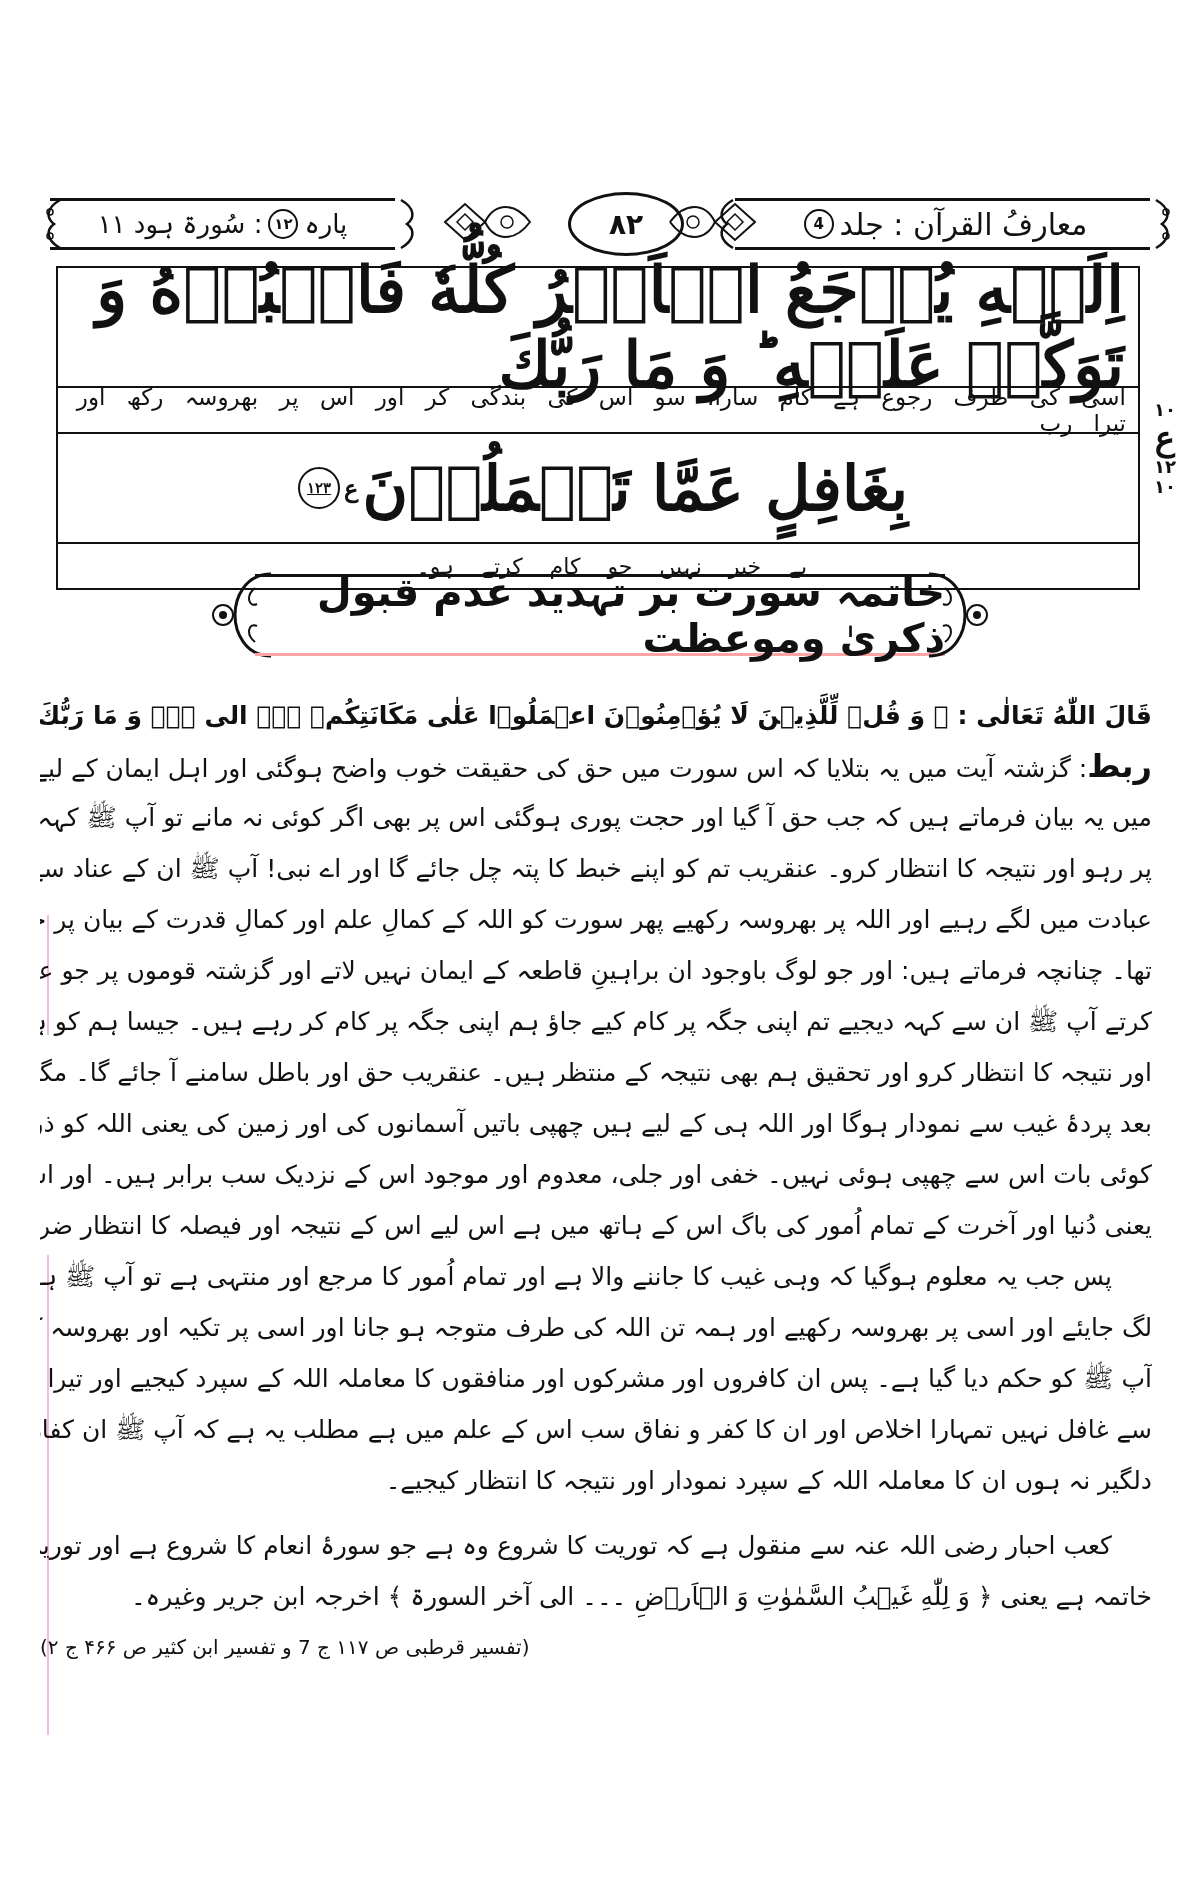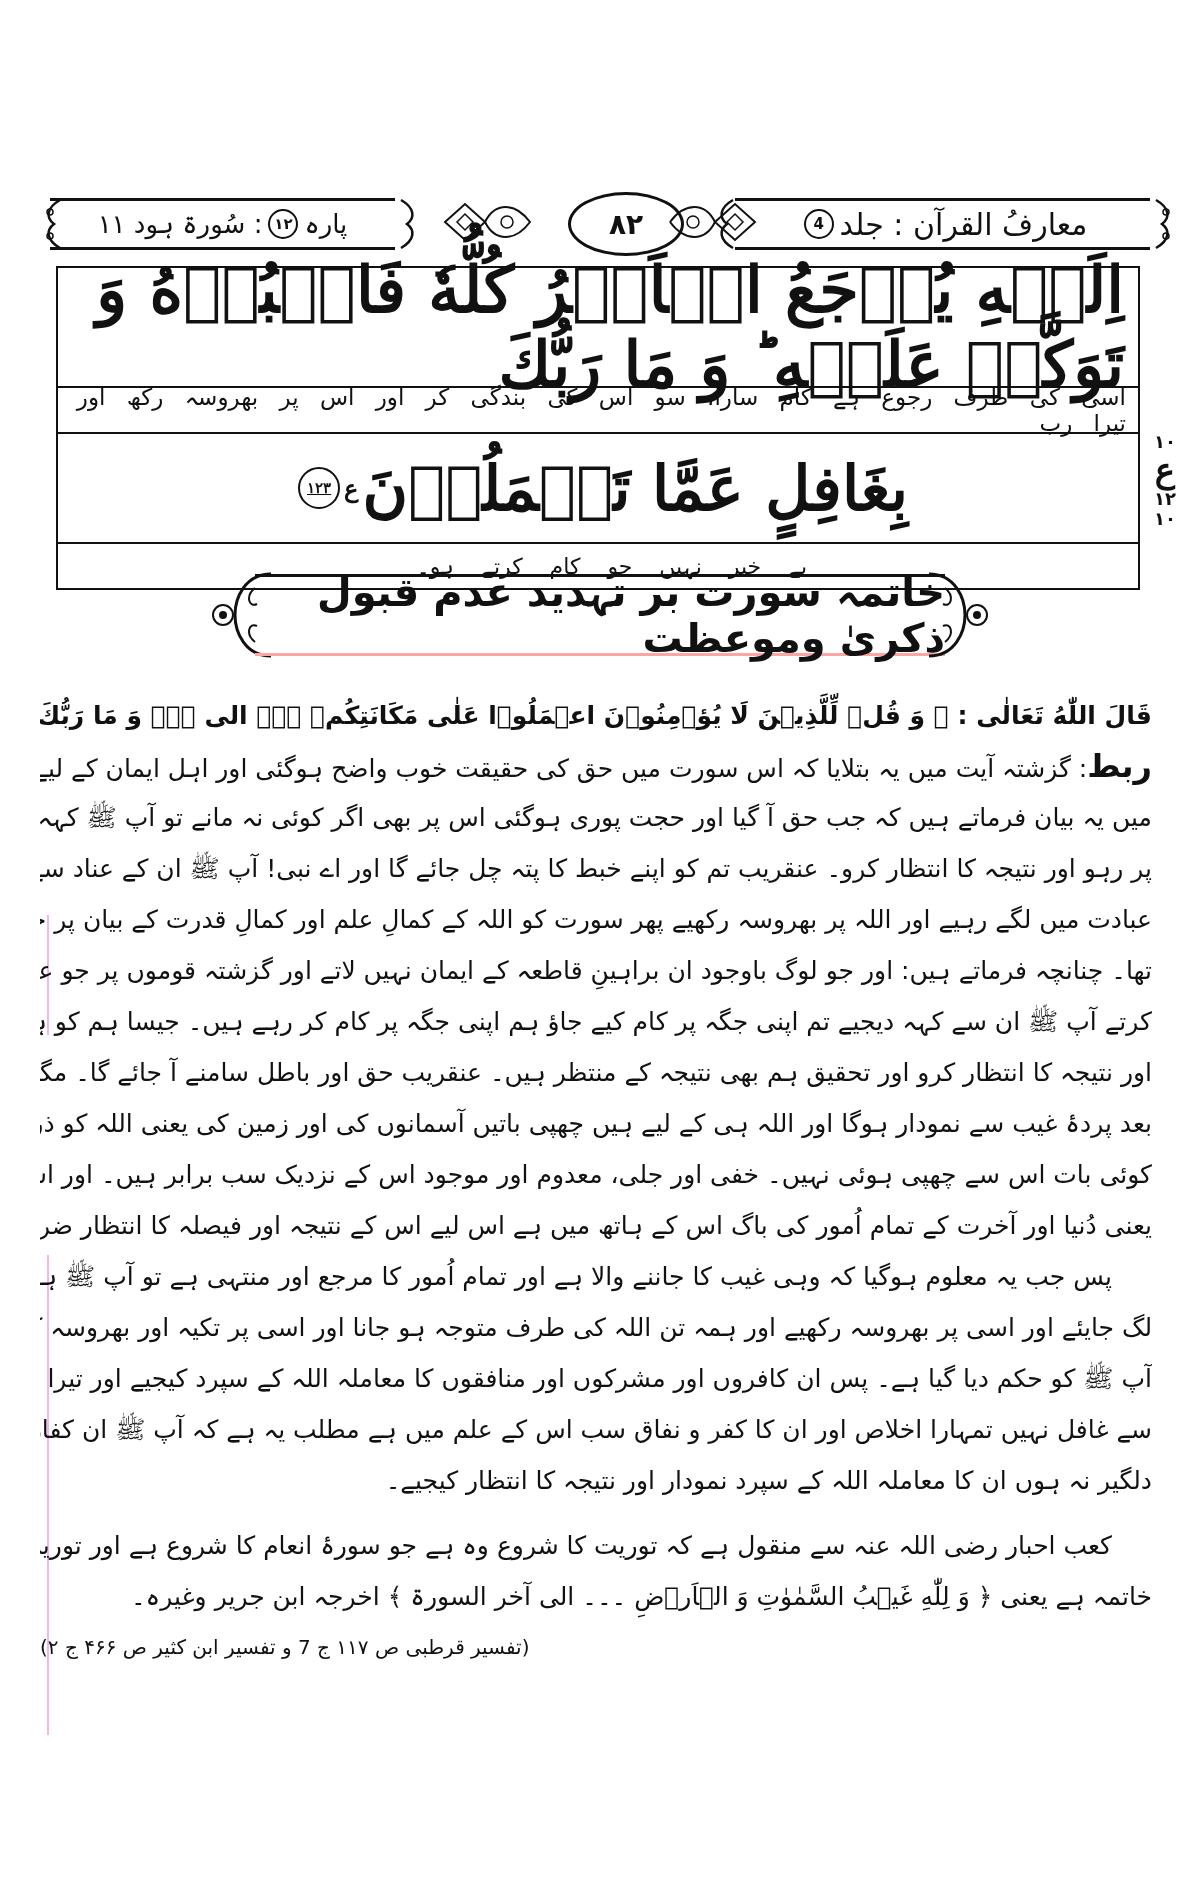--- a/index.html
+++ b/index.html
@@ -18,21 +18,21 @@
 
   
   .vtable { position: absolute; left: 56px; top: 266px; width: 1080px; border: 2px solid #111; }
   .vrow { border-bottom: 2px solid #111; display: flex; align-items: center; justify-content: center; }
   .vrow:last-child { border-bottom: none; }
   .arabic-big { height: 118px; font-family: "DejaVu Serif", serif; font-size: 64px; font-weight: bold; letter-spacing: 2px; justify-content: space-between; padding: 0 14px; }
   .trans { height: 44px; font-size: 23px; padding: 0 12px; justify-content: space-between; word-spacing: 14px; }
   .arabic-mid { height: 108px; font-family: "DejaVu Serif", serif; font-size: 62px; font-weight: bold; }
   .trans2 { height: 44px; font-size: 22px; word-spacing: 20px; margin-left: 28px; }
   .ayah-end { display: inline-flex; width: 38px; height: 38px; border: 2.5px solid #111; border-radius: 50%; align-items: center; justify-content: center; font-size: 15px; margin-left: 10px; vertical-align: middle; text-decoration: underline; }
-  .ruku { position: absolute; left: 1145px; top: 400px; width: 40px; height: 120px; display: flex; flex-direction: column; align-items: center; font-size: 18px; font-weight: bold; line-height: 1.1; margin-top: 32px; }
+  .ruku { position: absolute; left: 1145px; top: 400px; width: 40px; height: 120px; display: flex; flex-direction: column; align-items: center; font-size: 18px; font-weight: bold; line-height: 1.1; }
   .ruku .big { font-size: 34px; font-family: "DejaVu Serif", serif; }
 
   
   .sec { position: absolute; left: 205px; top: 568px; width: 790px; height: 94px; }
   .sec-box { position: absolute; left: 50px; right: 50px; top: 6px; bottom: 6px; border-top: 3px solid #111; border-bottom: 3px solid #fca5a5; display: flex; align-items: center; justify-content: center; font-family: "DejaVu Sans", sans-serif; font-size: 40px; font-weight: bold; }
   .sec-orn { position: absolute; top: 0; width: 70px; height: 94px; }
 
   
   .body { position: absolute; left: 40px; top: 690px; width: 1112px; font-size: 25px; line-height: 51px; text-align: justify; text-align-last: right; }
   .line { display: block; height: 51px; white-space: nowrap; overflow: hidden; text-align: justify; text-align-last: justify; }

